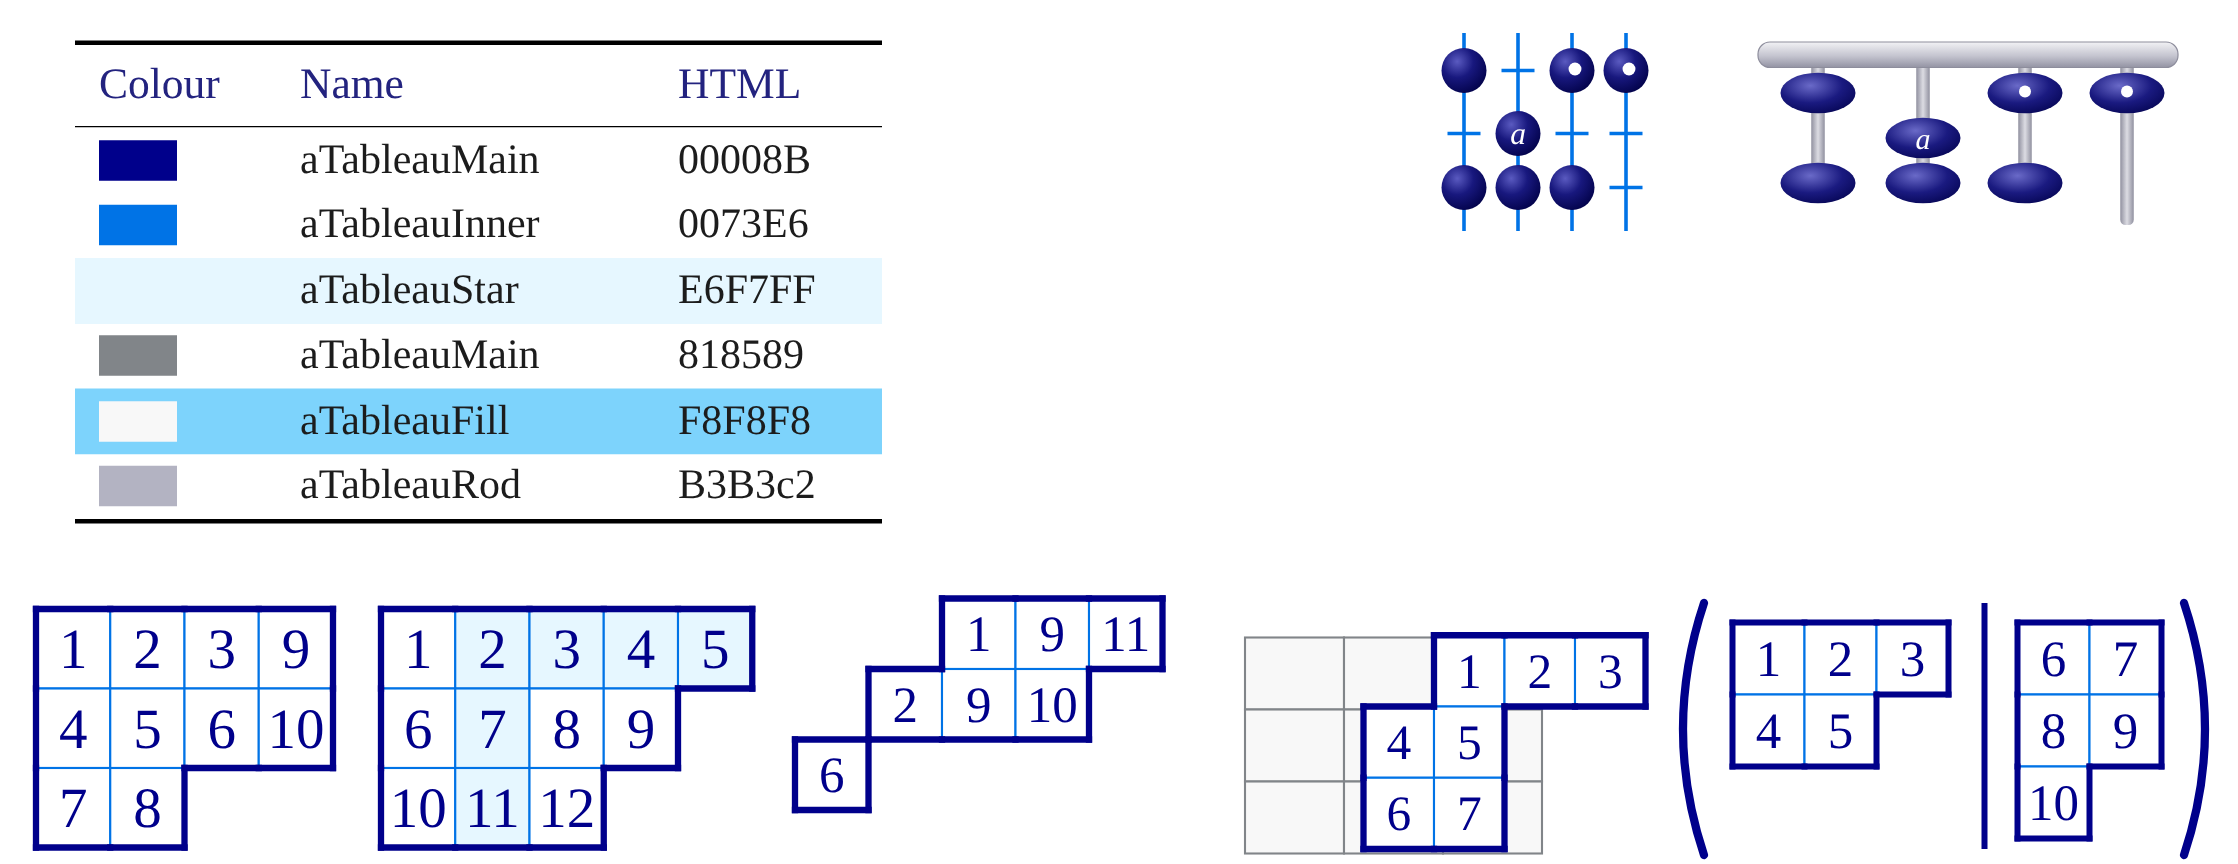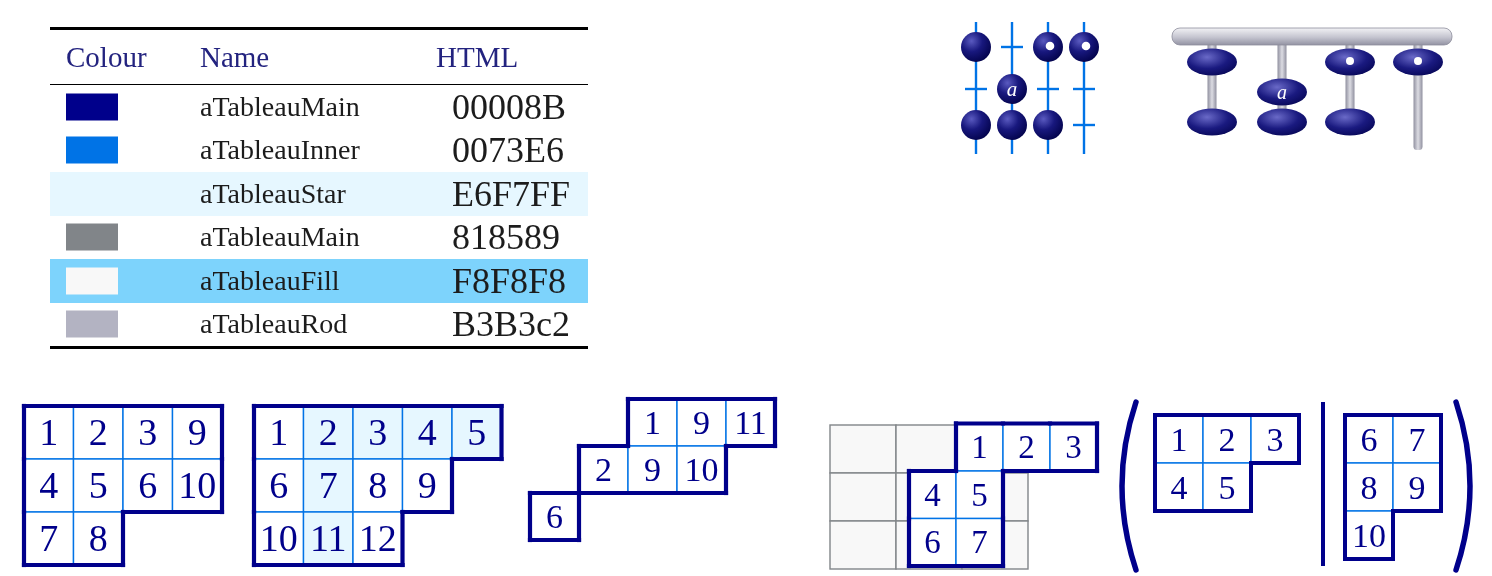--- a/index.html
+++ b/index.html
@@ -8,25 +8,25 @@
   .abs{position:absolute;}
 
   
   .palette{position:absolute;left:50px;top:27px;width:538px;}
   .pal-rule{width:100%;height:2.5px;background:#000;}
   .pal-rule.mid{height:1.5px;}
   .pal-header{position:relative;height:54px;font-size:29px;color:#23237f;}
   .pal-header span{position:absolute;top:50%;transform:translateY(-50%);white-space:nowrap;}
   .h-colour{left:16px;}
   .h-name{left:150px;}
-  .h-html{left:386px;}
+  .h-html{left:402px;}
   .pal-row{position:relative;height:43.5px;}
   .pal-row .sw{position:absolute;left:16px;top:50%;transform:translateY(-50%);width:52px;height:27px;}
   .pal-row .nm{position:absolute;left:150px;top:50%;transform:translateY(-50%);font-size:28px;color:#1c1c1c;white-space:nowrap;}
-  .pal-row .hx{position:absolute;left:402px;top:50%;transform:translateY(-50%);font-size:36px;color:#1c1c1c;white-space:nowrap;}
+  .pal-row .hx{position:absolute;left:402px;top:50%;transform:translateY(-50%);font-size:28px;color:#1c1c1c;white-space:nowrap;}
 
   svg text{font-family:"Liberation Serif","DejaVu Serif",serif;}
   .divider{position:absolute;background:#00008B;}
 </style>
 </head>
 <body>
 
 <div id="stage">
 
   <div class="palette">

